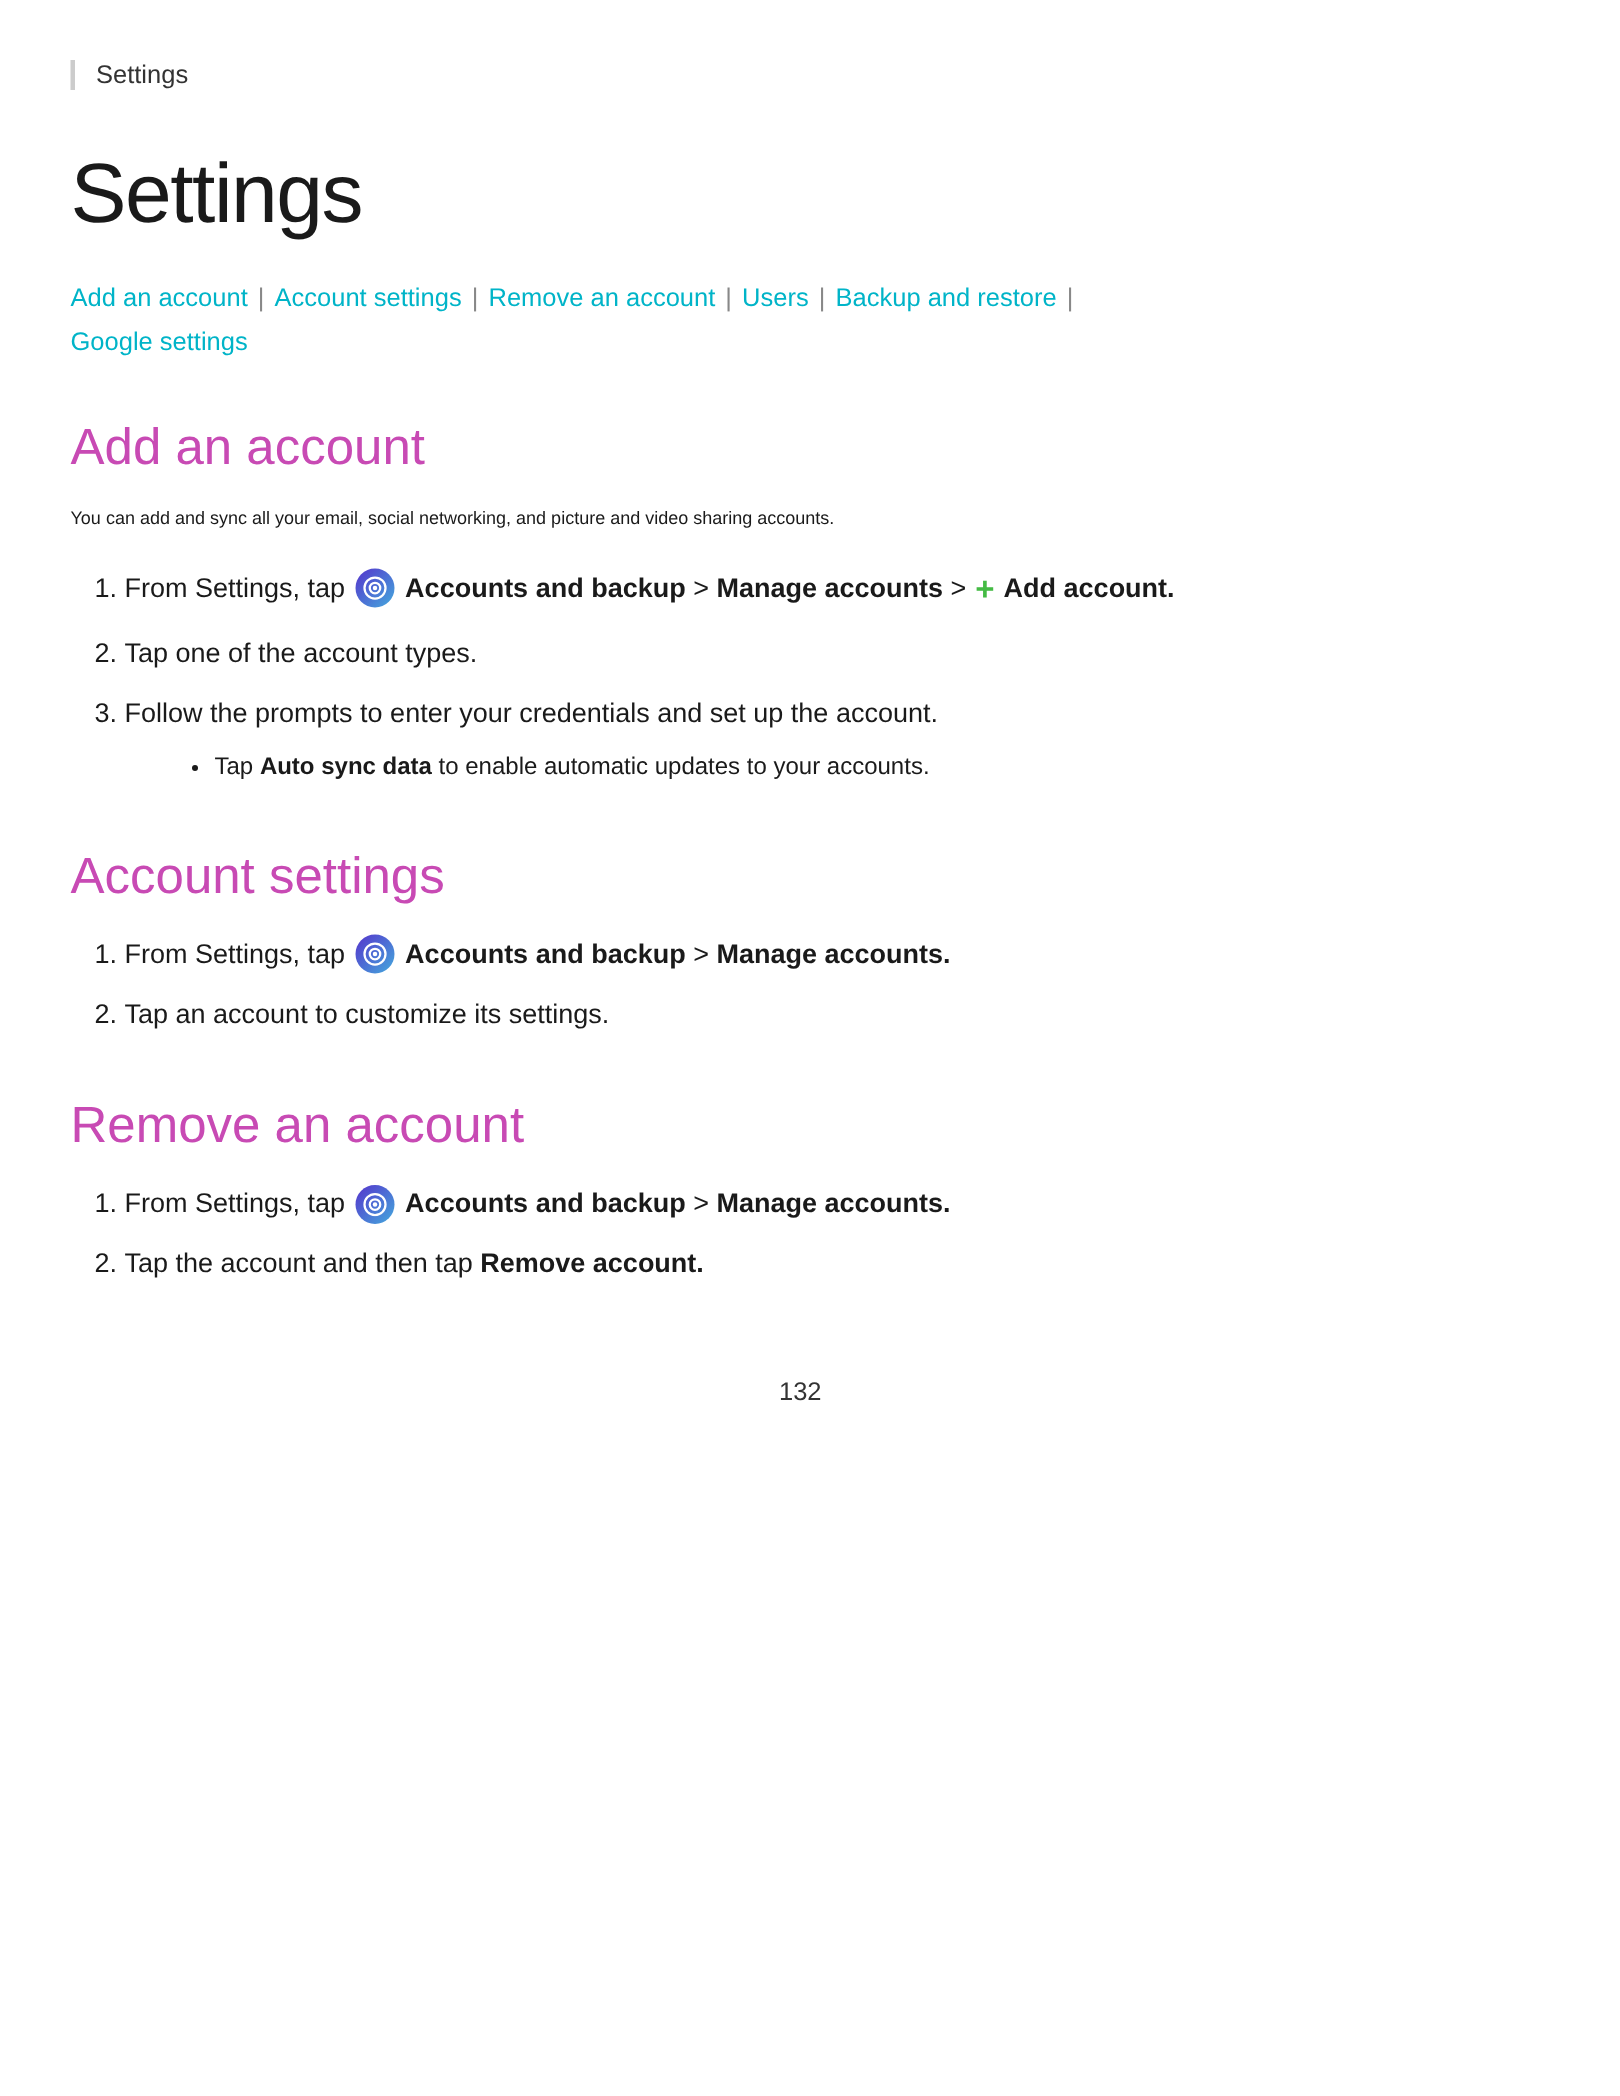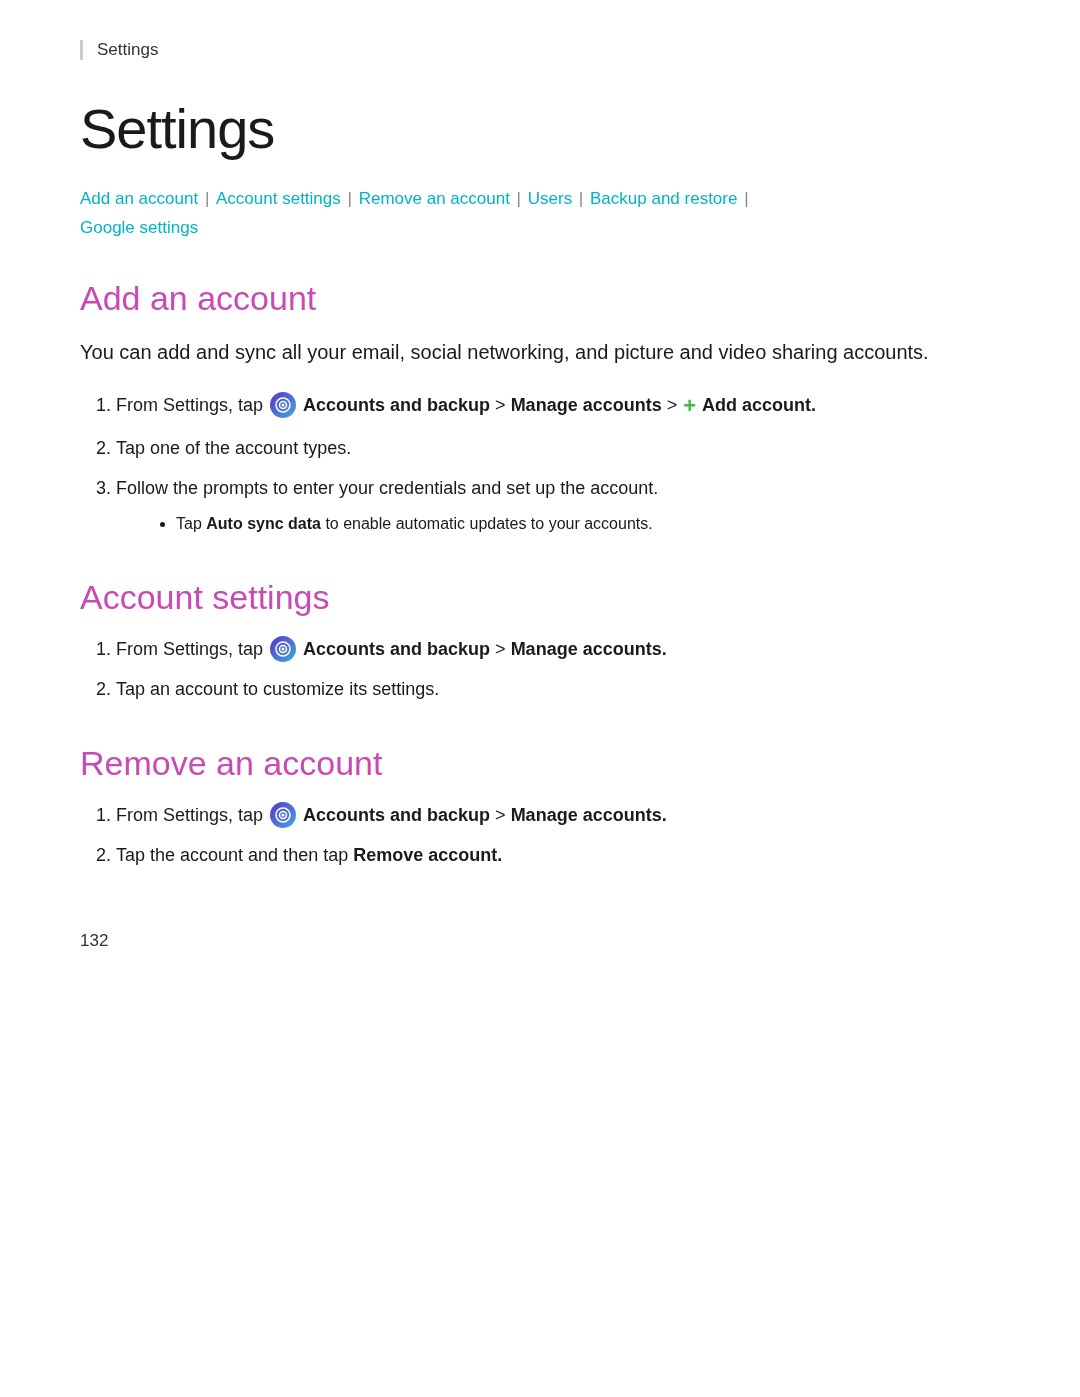--- a/index.html
+++ b/index.html
@@ -14,21 +14,21 @@
       font-size: 18px;
       color: #1a1a1a;
       width: 1080px;
       min-height: 1397px;
       padding: 0;
     }
 
     .page {
       width: 1080px;
       min-height: 1397px;
-      padding: 40px 60px 60px 80px;
+      padding: 40px 60px 60px 47px;
       position: relative;
     }
 
     .settings-breadcrumb {
       font-size: 17px;
       color: #333333;
       font-family: 'Arial', sans-serif;
       border-left: 3px solid #cccccc;
       padding-left: 14px;
       margin-bottom: 36px;
@@ -71,21 +71,21 @@
 
     .section-title {
       font-size: 34px;
       font-weight: 400;
       color: #c84ab4;
       margin-bottom: 18px;
       font-family: 'Arial', sans-serif;
     }
 
     .section-intro {
-      font-size: 20px;
+      font-size: 12px;
       color: #1a1a1a;
       line-height: 1.6;
       margin-bottom: 20px;
       font-family: 'Arial', sans-serif;
     }
 
     .section {
       margin-bottom: 40px;
     }
 
@@ -122,20 +122,21 @@
     .plus-icon {
       display: inline-block;
       color: #44bb44;
       font-size: 22px;
       font-weight: 700;
       vertical-align: middle;
       margin: 0 1px;
     }
 
     .page-number {
+      text-align: center;
       font-size: 17px;
       color: #333;
       font-family: 'Arial', sans-serif;
       margin-top: 60px;
     }
 
     
     .inline-icon {
       display: inline-flex;
       align-items: center;

